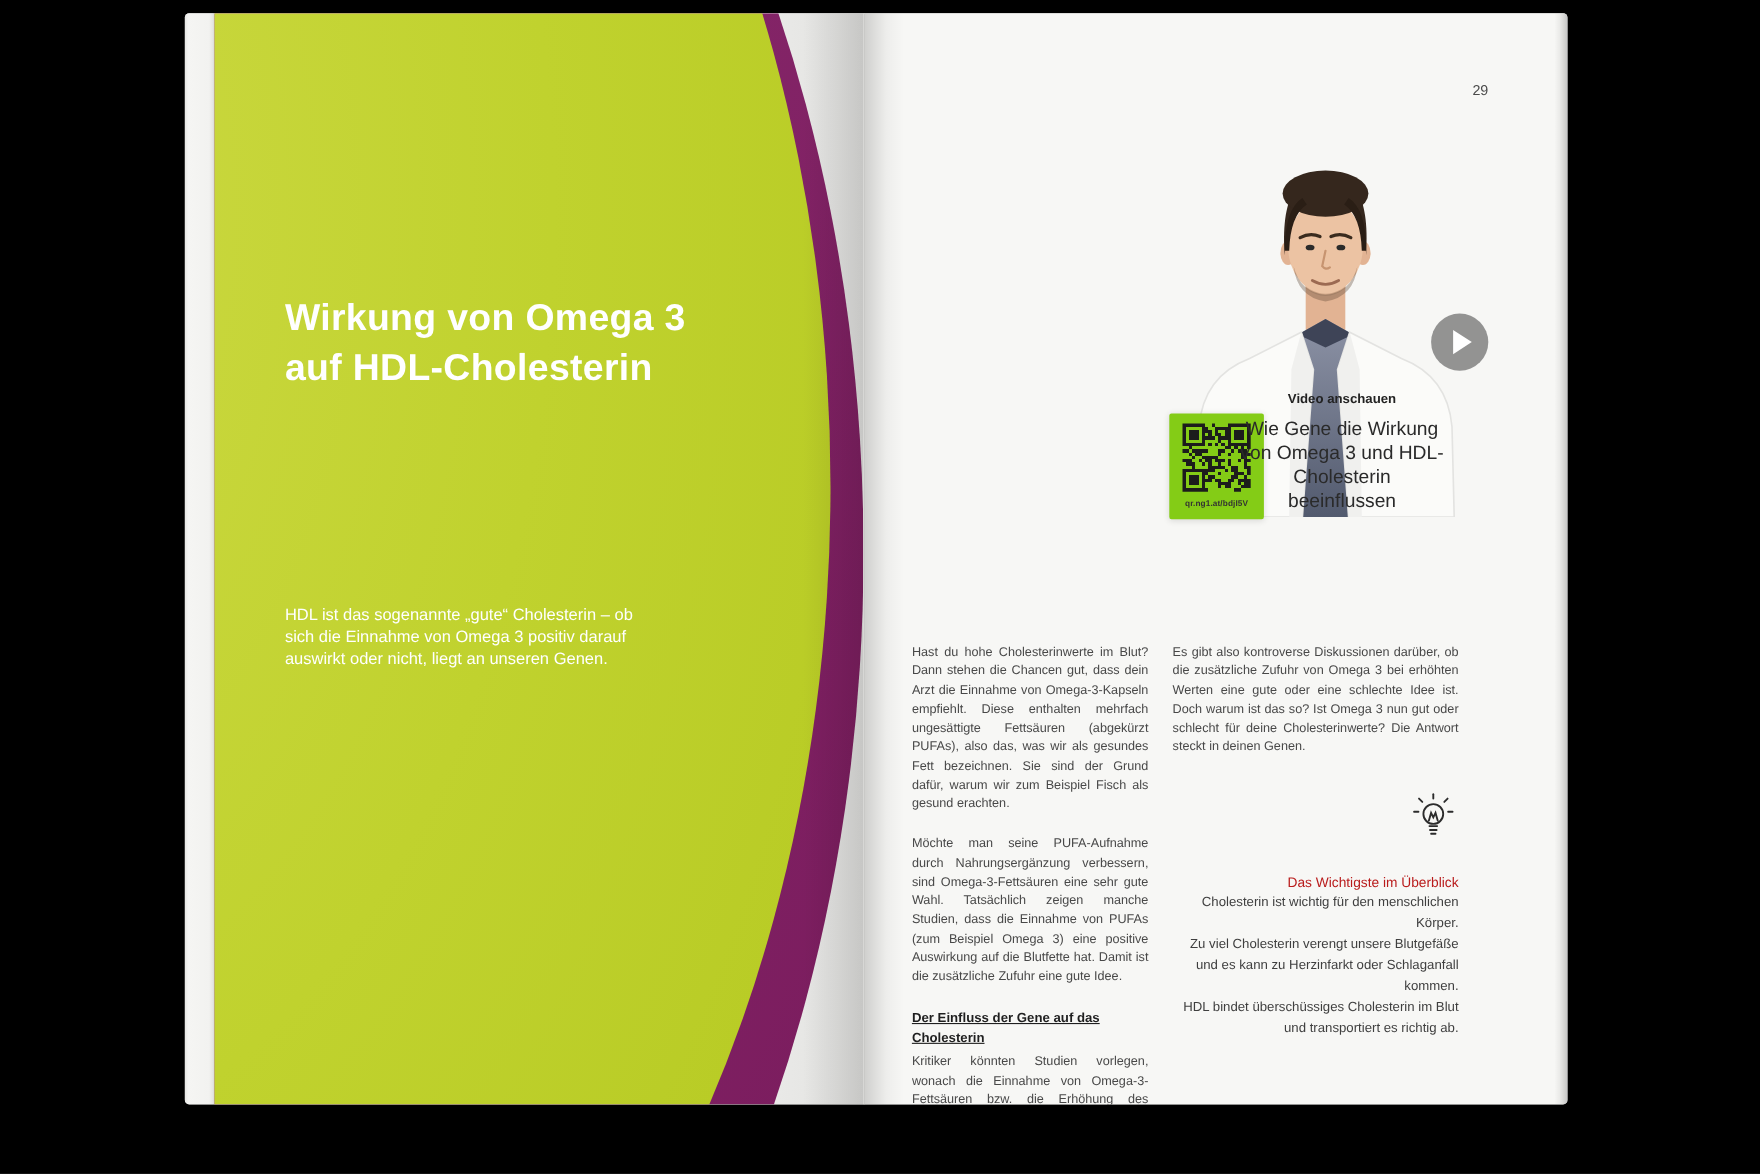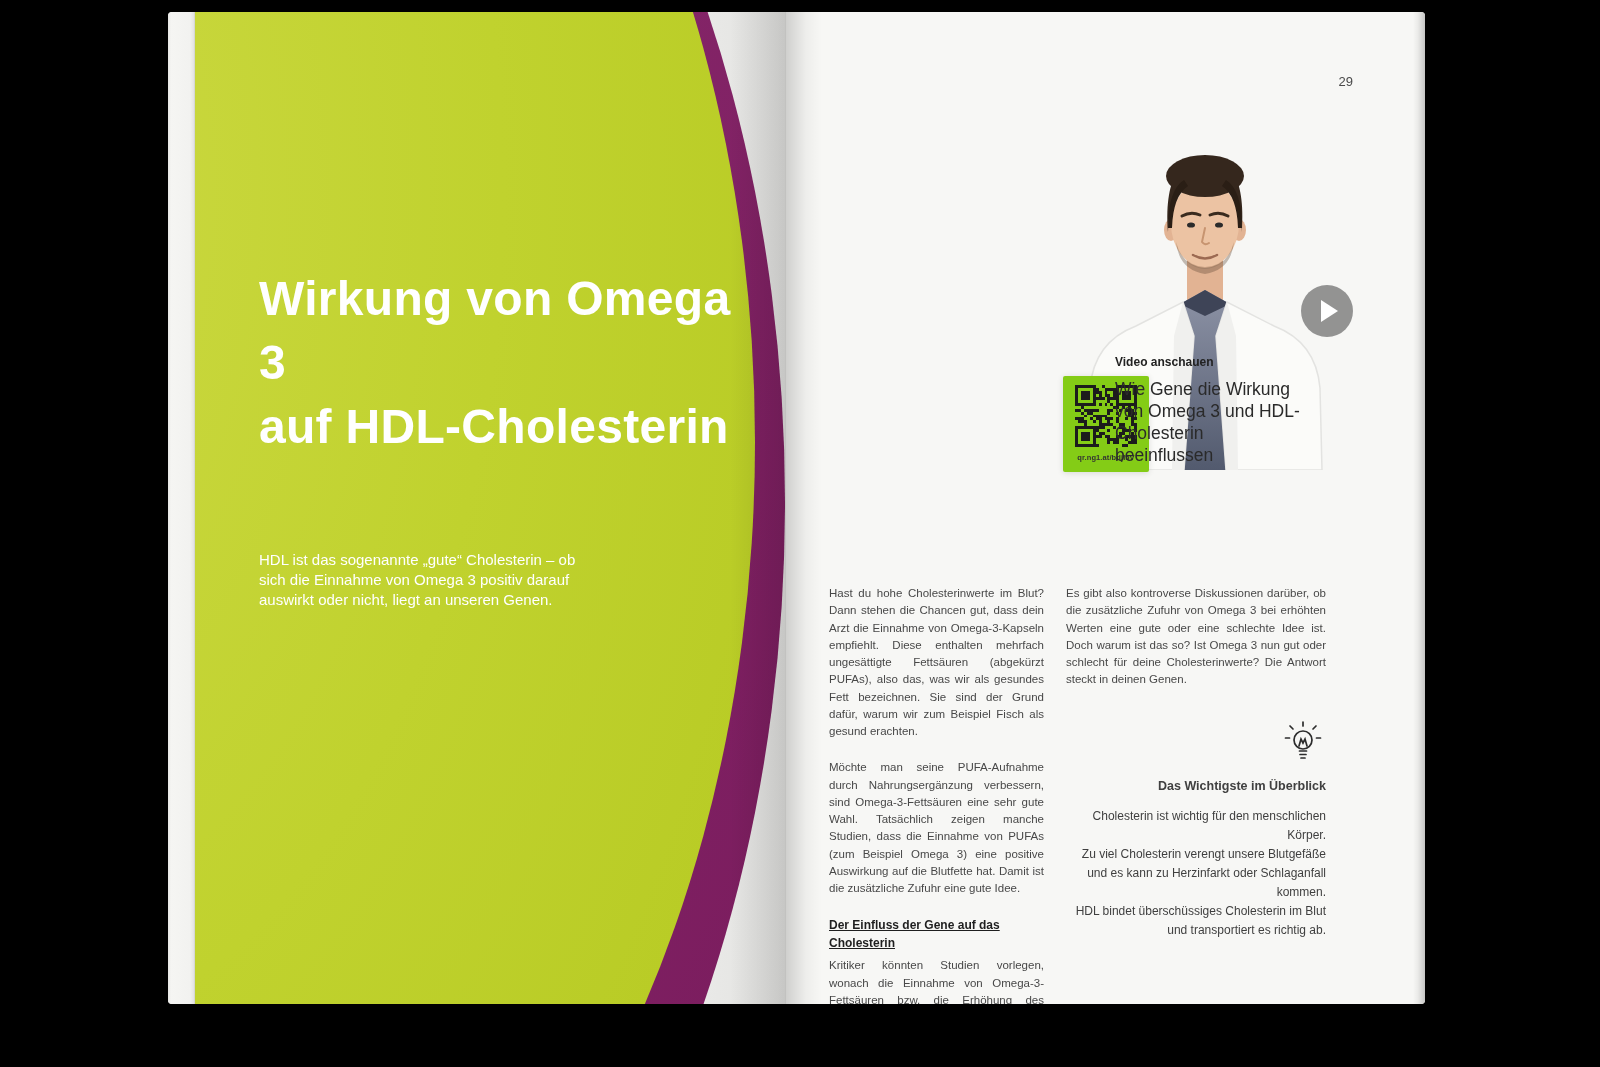--- a/index.html
+++ b/index.html
@@ -20,21 +20,21 @@
   .ellipse-purple { position:absolute; left:-790px; top:-575px; width:1380px; height:2130px;
     border-radius:50%;
     background:linear-gradient(115deg,#9a3d7b 0%,#8a2a6e 45%,#77195a 100%); }
   .ellipse-green { position:absolute; left:-800px; top:-600px; width:1360px; height:2060px;
     border-radius:50%;
     background:radial-gradient(ellipse at 42% 38%,#cdd944 0%,#c0d22e 48%,#b3c71f 100%); }
   .left-page .fold-shade { position:absolute; right:0; top:0; bottom:0; width:55px;
     background:linear-gradient(to right,rgba(0,0,0,0) 0%,rgba(0,0,0,.12) 100%); }
 
   .cover-title { position:absolute; left:64px; top:255px; width:480px;
-    color:#fff; font-size:48px; font-weight:700; line-height:1.33; letter-spacing:.3px;
+    color:#fff; font-size:34px; font-weight:700; line-height:1.33; letter-spacing:.3px;
     white-space:pre-line; }
   .cover-subtitle { position:absolute; left:64px; top:538px; width:318px;
     color:#fff; font-size:15px; font-weight:400; line-height:1.34; }
 
   
   .right-page { position:absolute; left:617px; top:0; bottom:0; width:640px;
     background:#f7f7f5; border-left:1px solid #c2c2c0; }
   .right-page .gutter-shade { position:absolute; left:0; top:0; bottom:0; width:36px;
     background:linear-gradient(to right,rgba(0,0,0,.16) 0%,rgba(0,0,0,.04) 55%,rgba(0,0,0,0) 100%); pointer-events:none; }
   .right-page .stack-shade { position:absolute; right:0; top:0; bottom:0; width:12px;
@@ -44,43 +44,43 @@
 
   .doctor-photo { position:absolute; left:290px; top:124px; width:258px; height:334px; }
 
   .play-button { position:absolute; left:515px; top:273px; width:52px; height:52px;
     border-radius:50%; background:rgba(125,125,125,.82); cursor:pointer;
     display:flex; align-items:center; justify-content:center; }
   .play-button .tri { width:0; height:0; margin-left:5px;
     border-top:11px solid transparent; border-bottom:11px solid transparent;
     border-left:17px solid #fff; }
 
-  .video-block { position:absolute; right:100px; top:343px; width:210px; text-align:left; }
+  .video-block { position:absolute; right:100px; top:343px; width:210px; text-align:center; }
   .video-label { font-size:12px; font-weight:700; color:#222; margin-bottom:10px; }
   .video-title { font-size:17.5px; font-weight:400; color:#2a2a2a; line-height:1.25;
     white-space:pre-line; }
 
   .qr-card { position:absolute; left:277px; top:364px; width:86px; height:96px;
     background:#84cc16; box-shadow:0 1px 6px rgba(0,0,0,.12); border-radius:2px;
     display:flex; flex-direction:column; align-items:center; padding-top:9px; }
   .qr-card svg { width:62px; height:62px; }
   .qr-caption { font-size:7.5px; font-weight:700; color:#333; margin-top:6px; letter-spacing:.1px; }
 
   .columns { position:absolute; left:43px; top:573px; width:497px; display:flex; }
   .col { font-size:11.5px; line-height:1.5; color:#484848; }
   .col-1 { width:215px; margin-right:22px; }
   .col-2 { width:260px; }
   .col p { text-align:justify; }
   .col p + p { margin-top:19px; }
   .col-heading { font-size:12px; font-weight:700; color:#1f1f1f; margin-top:19px; margin-bottom:5px;text-decoration:underline; }
 
   .bulb-row { display:flex; justify-content:flex-end; margin-top:30px; margin-right:2px; }
-  .overview-title { font-size:12.5px; font-weight:700; color:#404040; text-align:right; margin-top:12px; }
+  .overview-title { font-size:12.5px; font-weight:400; color:#b91c1c; text-align:right; margin-top:28px; }
   .overview-text { font-size:12px; line-height:1.58; color:#3f3f3f; text-align:right;
-    margin-top:12px; white-space:pre-line; }
+    white-space:pre-line; }
 </style>
 </head>
 <body>
 
 <div class="book">
 
   <div class="page-edge-left"></div>
 
   <div class="left-page">
     <div class="ellipse-purple"></div>

